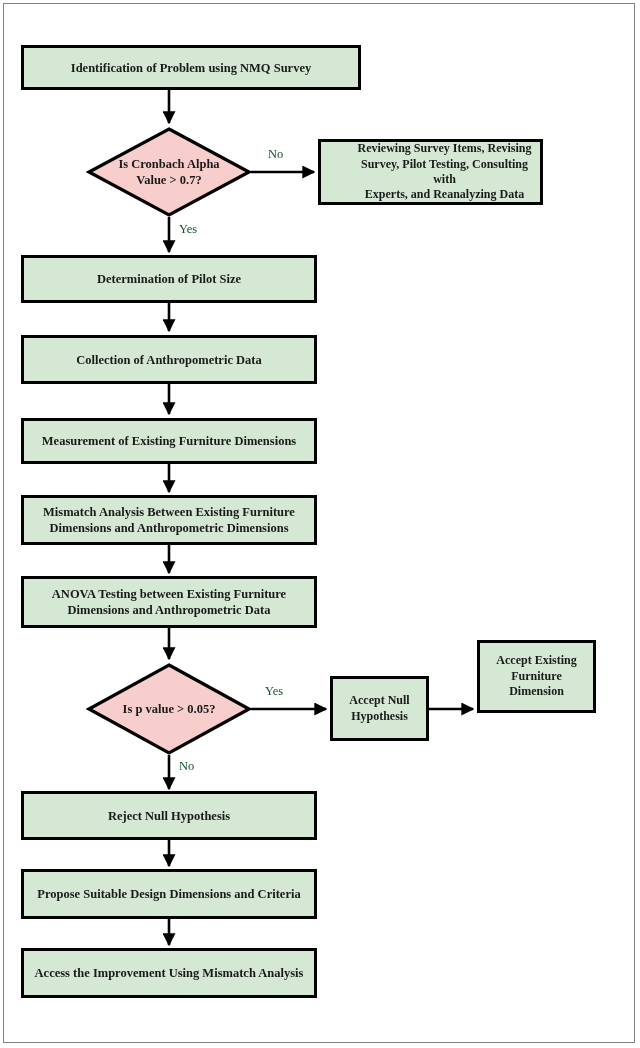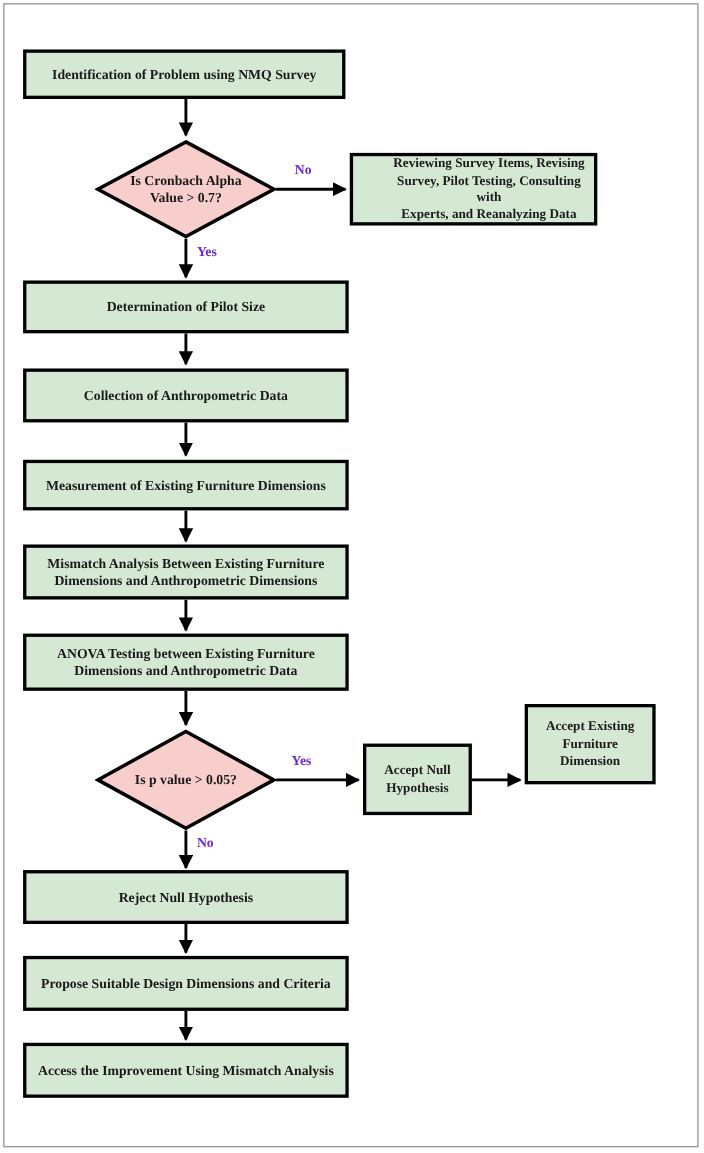--- a/index.html
+++ b/index.html
@@ -71,23 +71,23 @@
     justify-content: center;
     text-align: center;
     font-weight: bold;
     font-size: 12.5px;
     color: #1a1a1a;
     line-height: 1.3;
     pointer-events: none;
   }
   .edge-label {
     position: absolute;
-    font-weight: bold;
+    font-weight: normal;
     font-size: 12.5px;
-    color: #6d28d9;
+    color: #14532d;
     white-space: nowrap;
   }
 </style>
 </head>
 <body>
 
 <div id="canvas">
 
   <div id="frame"></div>
 
@@ -107,21 +107,21 @@
       <path d="M 169 545 L 169 573"></path>
       <path d="M 169 628 L 169 659"></path>
       <path d="M 251 709 L 326 709"></path>
       <path d="M 429 709 L 473 709"></path>
       <path d="M 169 755 L 169 789"></path>
       <path d="M 169 840 L 169 866"></path>
       <path d="M 169 919 L 169 945"></path>
     </g>
   </svg>
 
-  <div class="node process" style="left:21px; top:45px; width:293px; height:45px;">
+  <div class="node process" style="left:21px; top:45px; width:340px; height:45px;">
     <span>Identification of Problem using NMQ Survey</span>
   </div>
 
   <div class="diamond-wrap" style="left:86px; top:126px; width:166px; height:92px;">
     <svg width="166" height="92" viewBox="0 0 166 92" xmlns="http://www.w3.org/2000/svg">
       <polygon points="83,3 163,46 83,89 3,46" fill="#f8cecc" stroke="#000000" stroke-width="3.2" stroke-linejoin="miter"></polygon>
     </svg>
     <div class="diamond-label">
       <div>
         <div>Is Cronbach Alpha</div>

